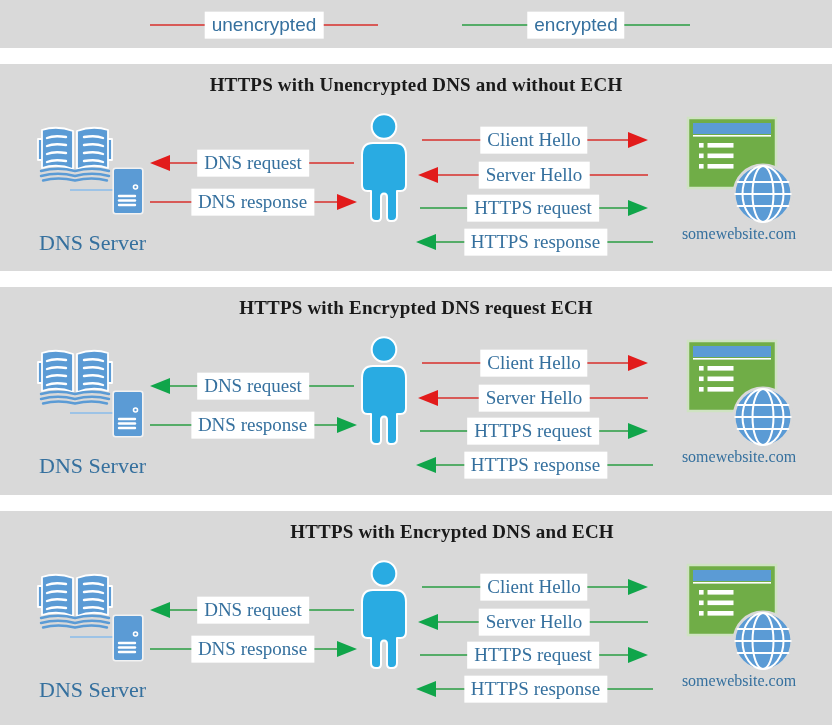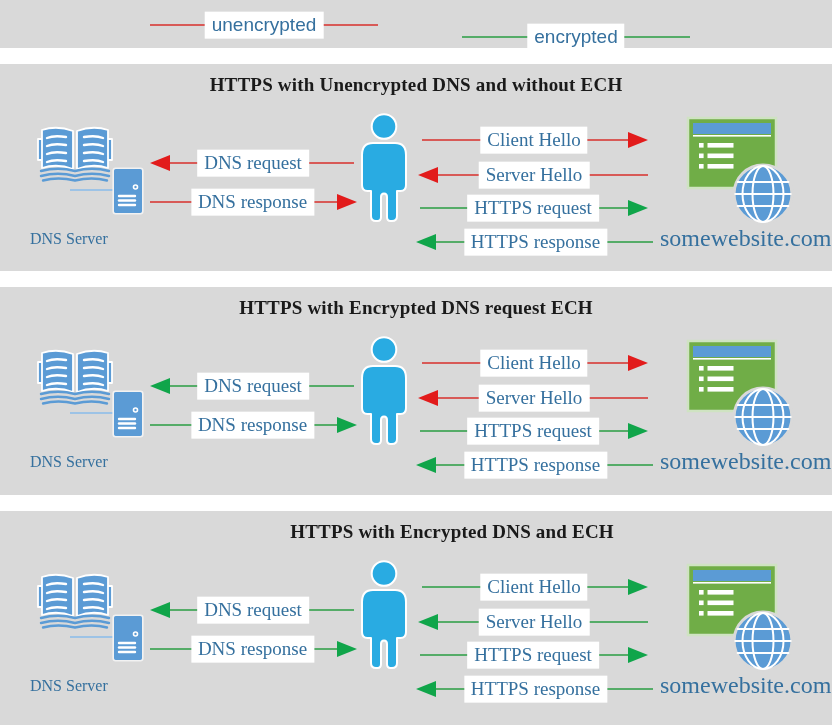--- a/index.html
+++ b/index.html
@@ -10,21 +10,21 @@
   .stage { position:relative; width:832px; }
 
   
   [data-color="unencrypted"] { --line: var(--unencrypted-line,#d85a57); --head: var(--unencrypted-head,#e21b1b); }
   [data-color="encrypted"]   { --line: var(--encrypted-line,#55ac68);   --head: var(--encrypted-head,#10a54a); }
 
   
   .legend { position:relative; height:48px; background:var(--panel-bg,#d9d9d9); }
   .legend-item { position:absolute; height:30px; }
   .li-unencrypted { left:150px; top:10px; width:228px; }
-  .li-encrypted   { left:462px; top:22px; width:228px;text-align:center; }
+  .li-encrypted   { left:462px; top:10px; width:228px;text-align:center; }
   .legend-line { position:absolute; left:0; right:0; top:50%; height:2px; margin-top:-1px; background:var(--line); }
 
   
   .box-label {
     background:#fff; color:var(--label-text,#35709e);
     font-size:19px; line-height:1.3; padding:1px 7px; white-space:nowrap;
   }
   .legend-item .box-label, .arrow .box-label {
     position:absolute; left:50%; top:50%; transform:translate(-50%,-50%); z-index:2;
   }
@@ -39,24 +39,24 @@
 
   
   .icon { position:absolute; display:block; }
   .book    { left:37px;  top:60px;  width:76px;  height:60px;  z-index:1; }
   .server  { left:112px; top:103px; width:32px;  height:48px;  z-index:2; }
   .connector { position:absolute; left:70px; top:125px; width:44px; height:2px;
                background:var(--connector-blue,#9dc3e6); z-index:1; }
   .person  { left:356px; top:49px;  width:56px;  height:110px; z-index:1; }
   .website { left:686px; top:52px;  width:112px; height:114px; z-index:1; }
 
-  .dns-label  { position:absolute; left:30px;  top:166px; width:116px; text-align:left;
+  .dns-label  { position:absolute; left:30px;  top:166px; width:116px; text-align:right;
+                font-size:22px; color:var(--label-text,#35709e); }
+  .site-label { position:absolute; left:660px; top:161px; width:158px; text-align:center;
                 font-size:16px; color:var(--label-text,#35709e); }
-  .site-label { position:absolute; left:660px; top:161px; width:158px; text-align:center;
-                font-size:24px; color:var(--label-text,#35709e); }
 
   
   .arrow { position:absolute; height:28px; }
   .a1 { left:150px; top:85px;  width:206px; }  
   .a2 { left:148px; top:124px; width:209px; }  
   .a3 { left:420px; top:62px;  width:228px; }  
   .a4 { left:418px; top:97px;  width:232px; }  
   .a5 { left:418px; top:130px; width:230px;text-align:right; }  
   .a6 { left:416px; top:164px; width:239px; }  
   .arrow .line { position:absolute; left:2px; right:2px; top:50%; height:2px; margin-top:-1px; background:var(--line); z-index:1; }

